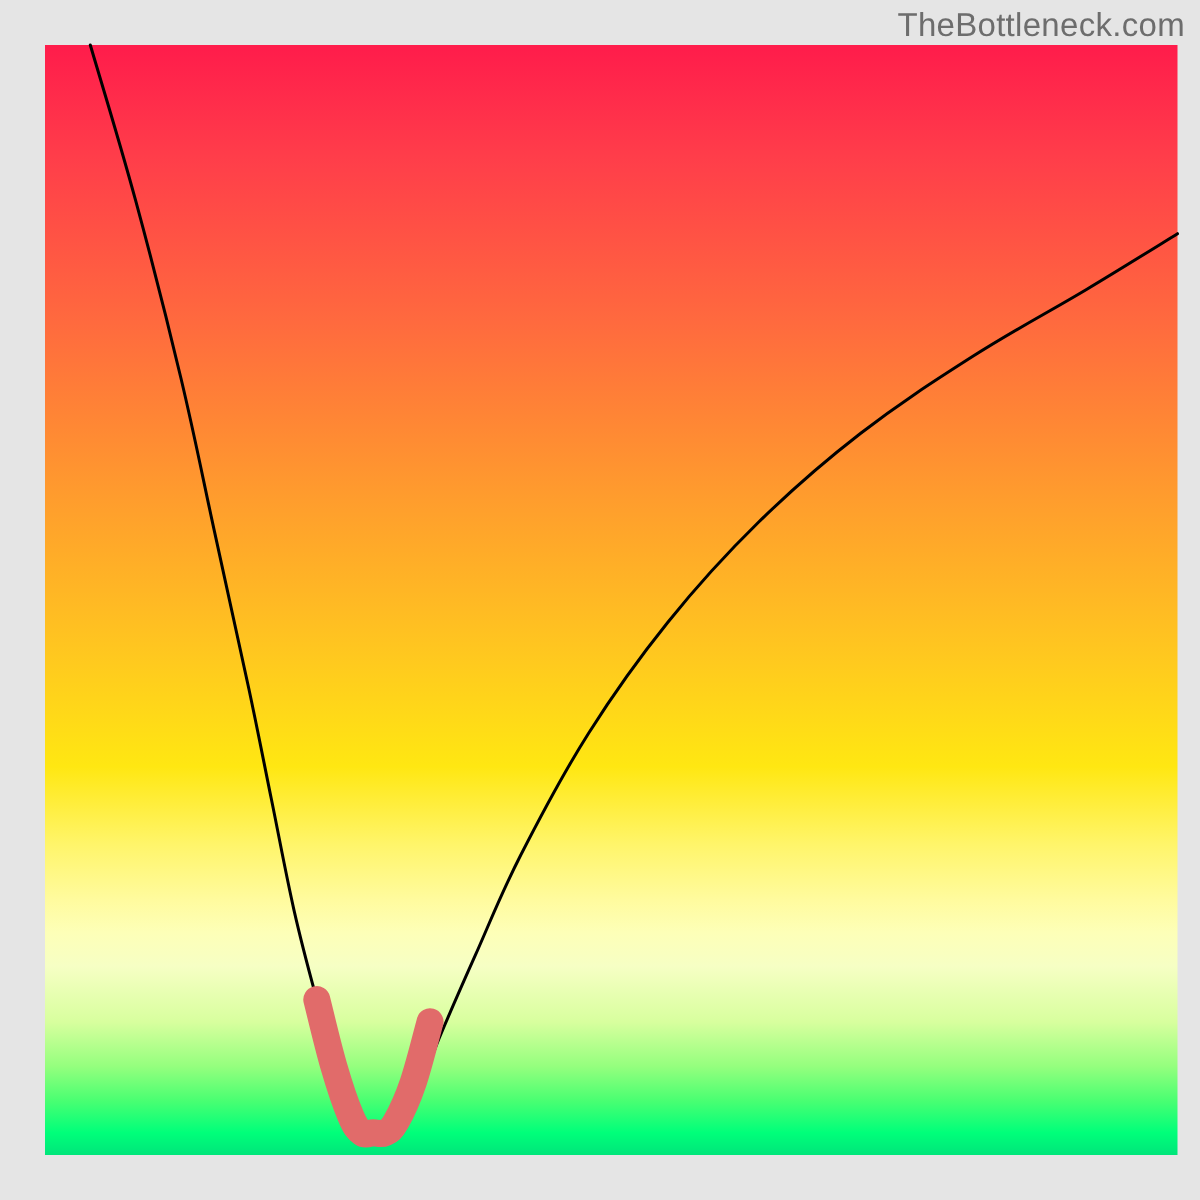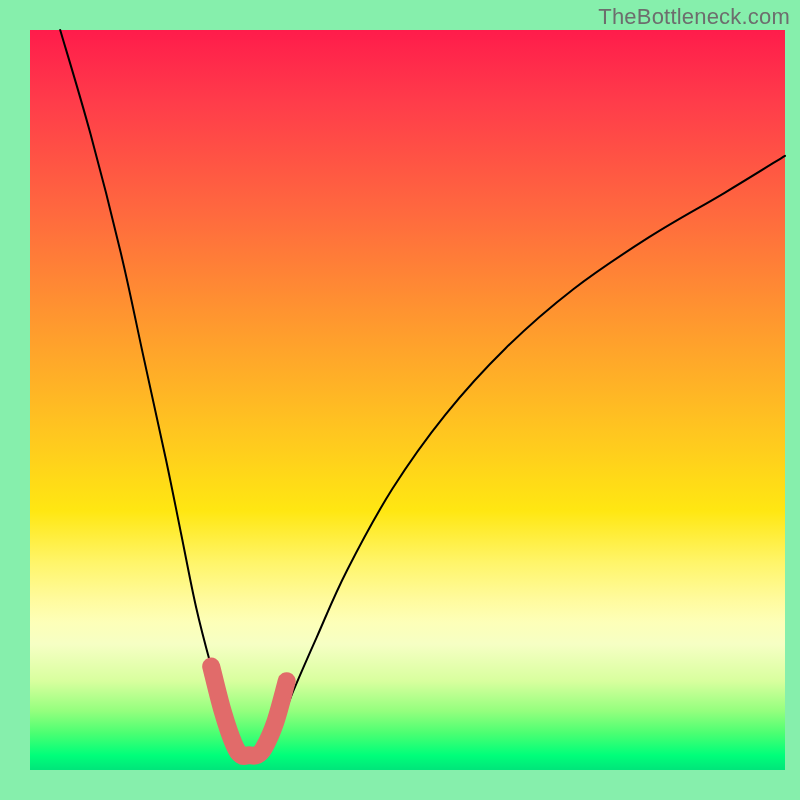--- a/index.html
+++ b/index.html
@@ -8,21 +8,21 @@
     width: 800px;
     height: 800px;
     background: #000;
     overflow: hidden;
     font-family: Arial, Helvetica, sans-serif;
   }
   #stage {
     position: relative;
     width: 800px;
     height: 800px;
-    background: #86efac;
+    background: #e5e5e5;
   }
   #attribution {
     position: absolute;
     top: 4px;
     right: 10px;
     color: #6d6d6d;
     font-size: 22px;
     font-weight: 500;
     letter-spacing: 0.2px;
     z-index: 10;

